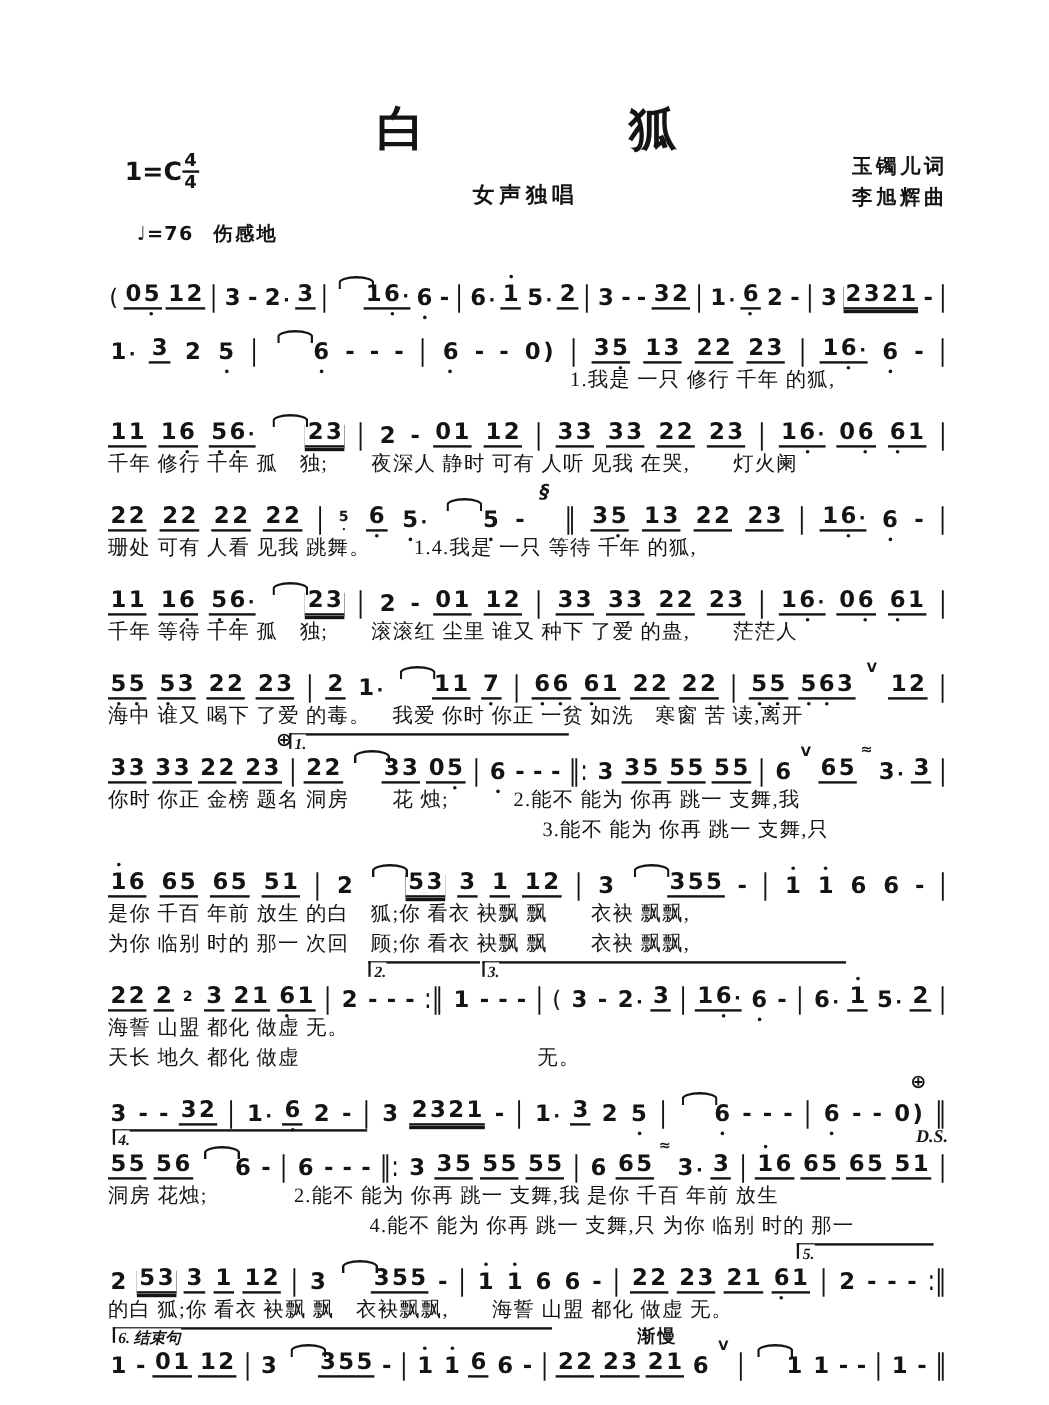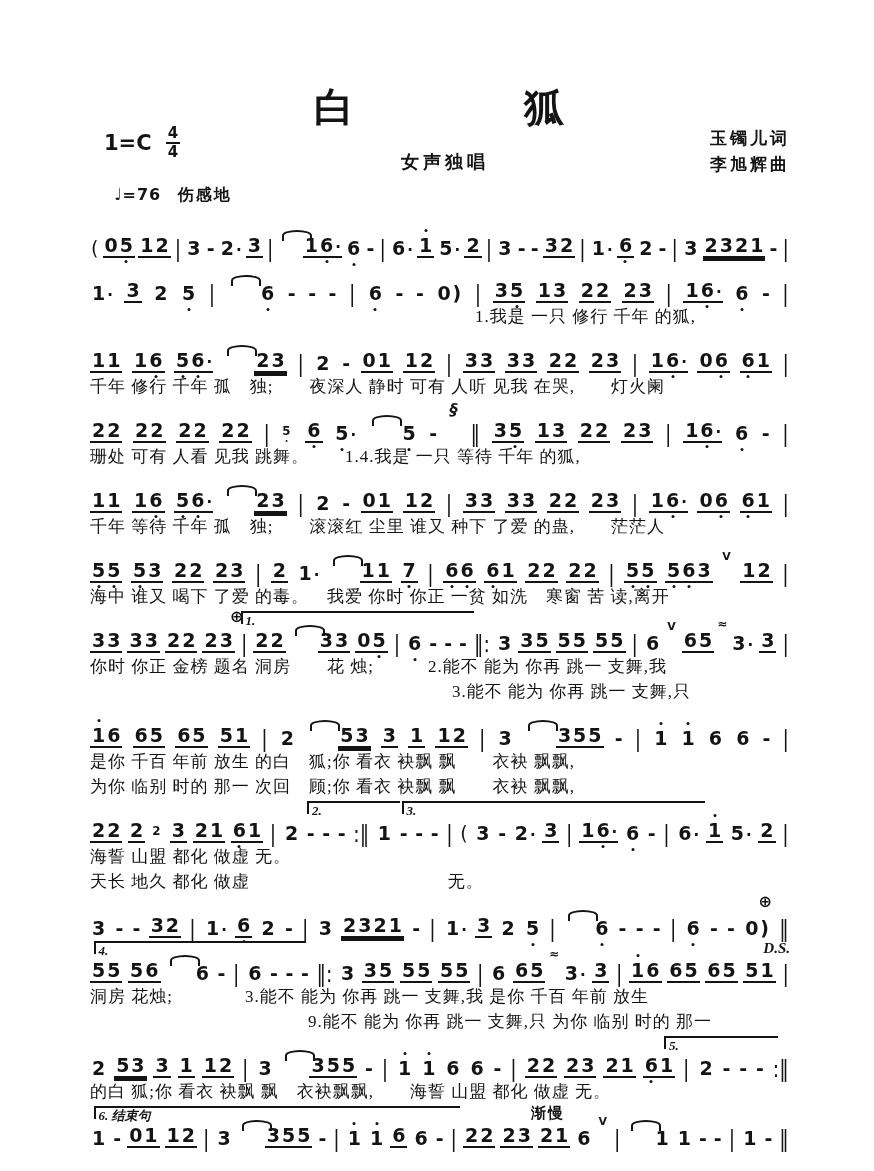--- a/index.html
+++ b/index.html
@@ -3,21 +3,21 @@
 <meta charset="utf-8">
 <style>
   html,body{margin:0;padding:0;background:#ffffff;}
   .page{position:relative;width:874px;height:1171px;box-sizing:border-box;
         background:#fff;color:#141414;padding:86px 84px 0 90px;overflow:hidden;
         font-family:"Liberation Serif", serif;}
   
   .title{text-align:center;font-size:40px;font-weight:700;white-space:pre;line-height:1.1;
          letter-spacing:2px;}
   .meta{display:flex;justify-content:space-between;align-items:flex-start;margin-top:-4px;}
-  .keysig{display:flex;align-items:center;gap:14px;font-weight:700;
+  .keysig{display:flex;align-items:center;font-weight:700;
           font-family:"DejaVu Sans", sans-serif;font-size:21px;padding-left:14px;}
   .frac{display:inline-flex;flex-direction:column;align-items:center;font-size:15px;line-height:1;}
   .frac .num{border-bottom:2px solid #141414;padding:0 2px 1px;}
   .frac .den{padding-top:1px;}
   .subtitle{font-size:18px;font-weight:700;margin-top:24px;letter-spacing:4px;}
   .authors{font-size:17px;font-weight:700;text-align:right;line-height:1.5;letter-spacing:3px;}
   .temporow{margin:8px 0 10px 24px;font-weight:700;font-size:16px;
             font-family:"DejaVu Sans", sans-serif;letter-spacing:1px;}
   .temporow .expr{font-family:"Liberation Serif", serif;margin-left:10px;letter-spacing:2px;}
   
@@ -869,22 +869,22 @@
           <span class="tok u1">
             <span class="ch">6</span>
             <span class="ch">5</span>
           </span>
           <span class="tok u1">
             <span class="ch">5</span>
             <span class="ch">1</span>
           </span>
           <span class="bar">|</span>
         </div>
-        <div class="lyric">洞房 花烛;　　　　3.能不 能为 你再 跳一 支舞,我 是你 千百 年前 放生</div>
-        <div class="lyric" style="padding-left: 218px;">9.能不 能为 你再 跳一 支舞,只 为你 临别 时的 那一</div>
+        <div class="lyric">洞房 花烛;　　　　2.能不 能为 你再 跳一 支舞,我 是你 千百 年前 放生</div>
+        <div class="lyric" style="padding-left: 218px;">4.能不 能为 你再 跳一 支舞,只 为你 临别 时的 那一</div>
       </div>
       <div class="system">
         <div class="mark volta" style="width: 16%; left: 82%;"><span class="vlabel">5.</span></div>
         <div class="notes">
           <span class="tok">
             <span class="ch">2</span>
           </span>
           <span class="tok u2">
             <span class="ch">5</span>
             <span class="ch">3</span>

